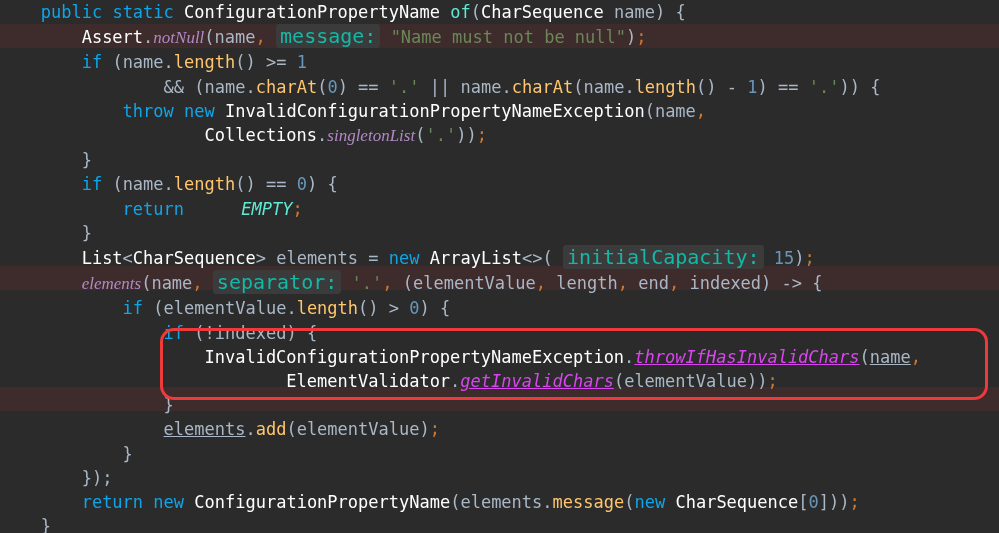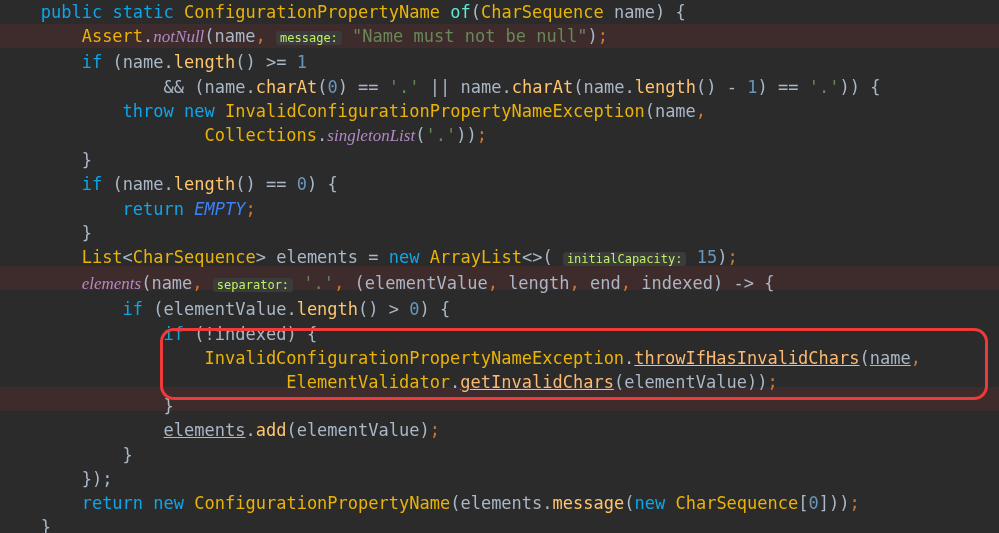--- a/index.html
+++ b/index.html
@@ -12,37 +12,37 @@
     overflow: hidden;
   }
   pre.code {
     margin: 0;
     padding: 0px 0 0 10px;
     white-space: pre;
     color: #a9b7c6;
     position: relative;
   }
   .kw   { color: #0ea5e9; }        
-  .type { color: #eab308; }        
+  .type { color: #ffffff; }        
   .mth  { color: #ffc66d; }        
   .mthDecl { color: #5eead4; }     
   .str  { color: #6a8759; }        
   .num  { color: #6897bb; }        
-  .fld  { color: #3b82f6; font-style: italic; }  
+  .fld  { color: #5eead4; font-style: italic; margin-left: 47px; }  
   .smth { color: #b389c5; font-style: italic; font-family: Liberation Serif, serif; }  
   .param { color: #a9b7c6; }  
   .hintbox {
     background: #3b3b3b;
     border-radius: 3px;
     padding: 0 4px;
-    color: #bef264;
-    font-size: 12px;
+    color: #14b8a6;
+    font-size: 20px;
   }
   .pun { color: #cc7832; }
-  .smthul { color: #fdba74; text-decoration: underline; }
+  .smthul { color: #d946ef; font-style: italic; text-decoration: underline; }
   .varul { color: #a9b7c6; text-decoration: underline; }
   
   .line-mark { position: absolute; left: 0; width: 999px; height: 24.2px; background: rgba(110, 44, 44, 0.28); z-index: 0; }
   .content { position: relative; z-index: 1; }
   
   .redbox {
     position: absolute;
     border: 3px solid #ee3a3a;
     border-radius: 14px;
     z-index: 3;

